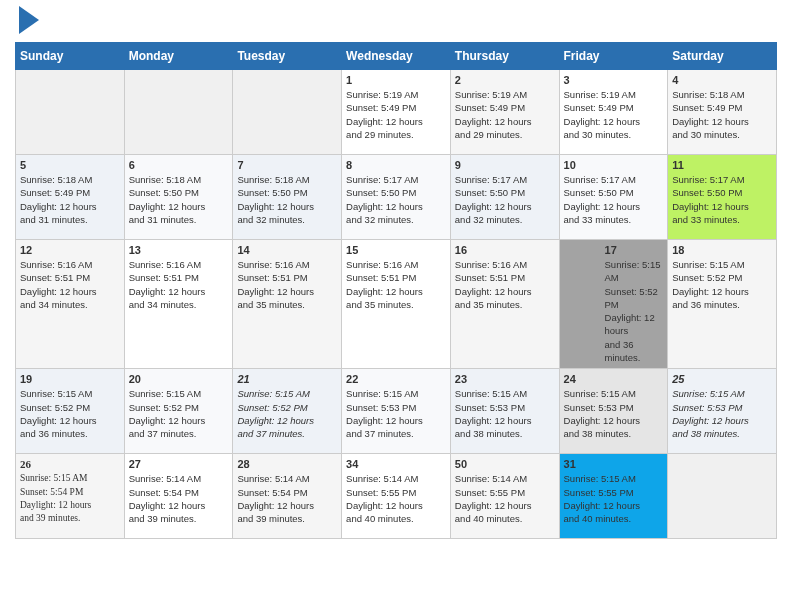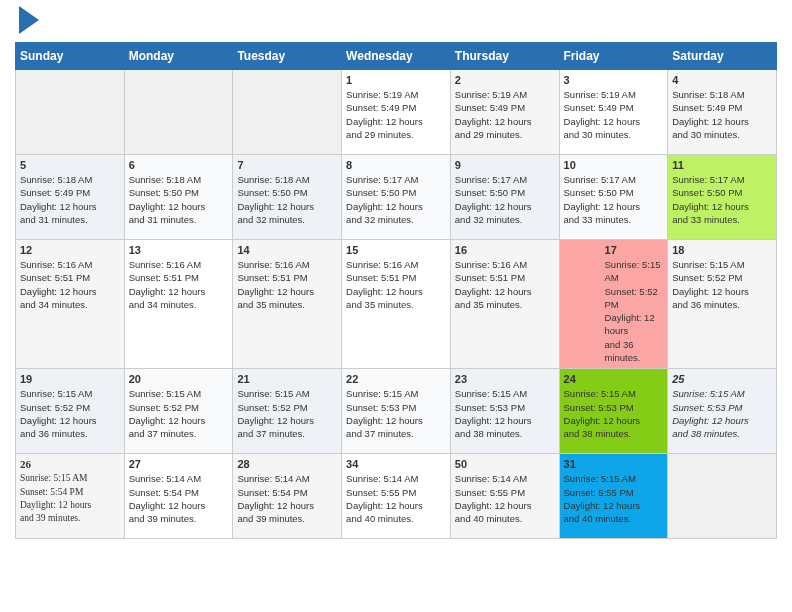--- a/index.html
+++ b/index.html
@@ -247,21 +247,21 @@
 Daylight: 12 hours
 and 35 minutes.</div>
         </td>
         <td style="background: rgb(245, 245, 245);">
           <span class="day-num">16</span>
           <div class="day-info" style="white-space: pre-line;">Sunrise: 5:16 AM
 Sunset: 5:51 PM
 Daylight: 12 hours
 and 35 minutes.</div>
         </td>
-        <td style="background: #fca5a5; padding-left: 45px;">
+        <td style="background: #a3a3a3; padding-left: 45px;">
           <span class="day-num">17</span>
           <div class="day-info" style="white-space: pre-line;">Sunrise: 5:15 AM
 Sunset: 5:52 PM
 Daylight: 12 hours
 and 36 minutes.</div>
         </td>
         <td style="background: rgb(245, 245, 245);">
           <span class="day-num">18</span>
           <div class="day-info" style="white-space: pre-line;">Sunrise: 5:15 AM
 Sunset: 5:52 PM
@@ -277,42 +277,42 @@
 Daylight: 12 hours
 and 36 minutes.</div>
         </td>
         <td style="background: rgb(248, 249, 251);">
           <span class="day-num">20</span>
           <div class="day-info" style="white-space: pre-line;">Sunrise: 5:15 AM
 Sunset: 5:52 PM
 Daylight: 12 hours
 and 37 minutes.</div>
         </td>
-        <td style="background: rgb(238, 242, 247);">
+        <td style="background: rgb(238, 242, 247); font-style: italic;">
           <span class="day-num">21</span>
           <div class="day-info" style="white-space: pre-line;">Sunrise: 5:15 AM
 Sunset: 5:52 PM
 Daylight: 12 hours
 and 37 minutes.</div>
         </td>
         <td style="background: rgb(248, 249, 251);">
           <span class="day-num">22</span>
           <div class="day-info" style="white-space: pre-line;">Sunrise: 5:15 AM
 Sunset: 5:53 PM
 Daylight: 12 hours
 and 37 minutes.</div>
         </td>
         <td style="background: rgb(238, 242, 247);">
           <span class="day-num">23</span>
           <div class="day-info" style="white-space: pre-line;">Sunrise: 5:15 AM
 Sunset: 5:53 PM
 Daylight: 12 hours
 and 38 minutes.</div>
         </td>
-        <td style="background: #84cc16; margin-left: 12px;">
+        <td style="background: #e5e5e5; margin-left: 12px;">
           <span class="day-num">24</span>
           <div class="day-info" style="white-space: pre-line;">Sunrise: 5:15 AM
 Sunset: 5:53 PM
 Daylight: 12 hours
 and 38 minutes.</div>
         </td>
         <td style="background: rgb(238, 242, 247); font-style: italic;">
           <span class="day-num">25</span>
           <div class="day-info" style="white-space: pre-line;">Sunrise: 5:15 AM
 Sunset: 5:53 PM

